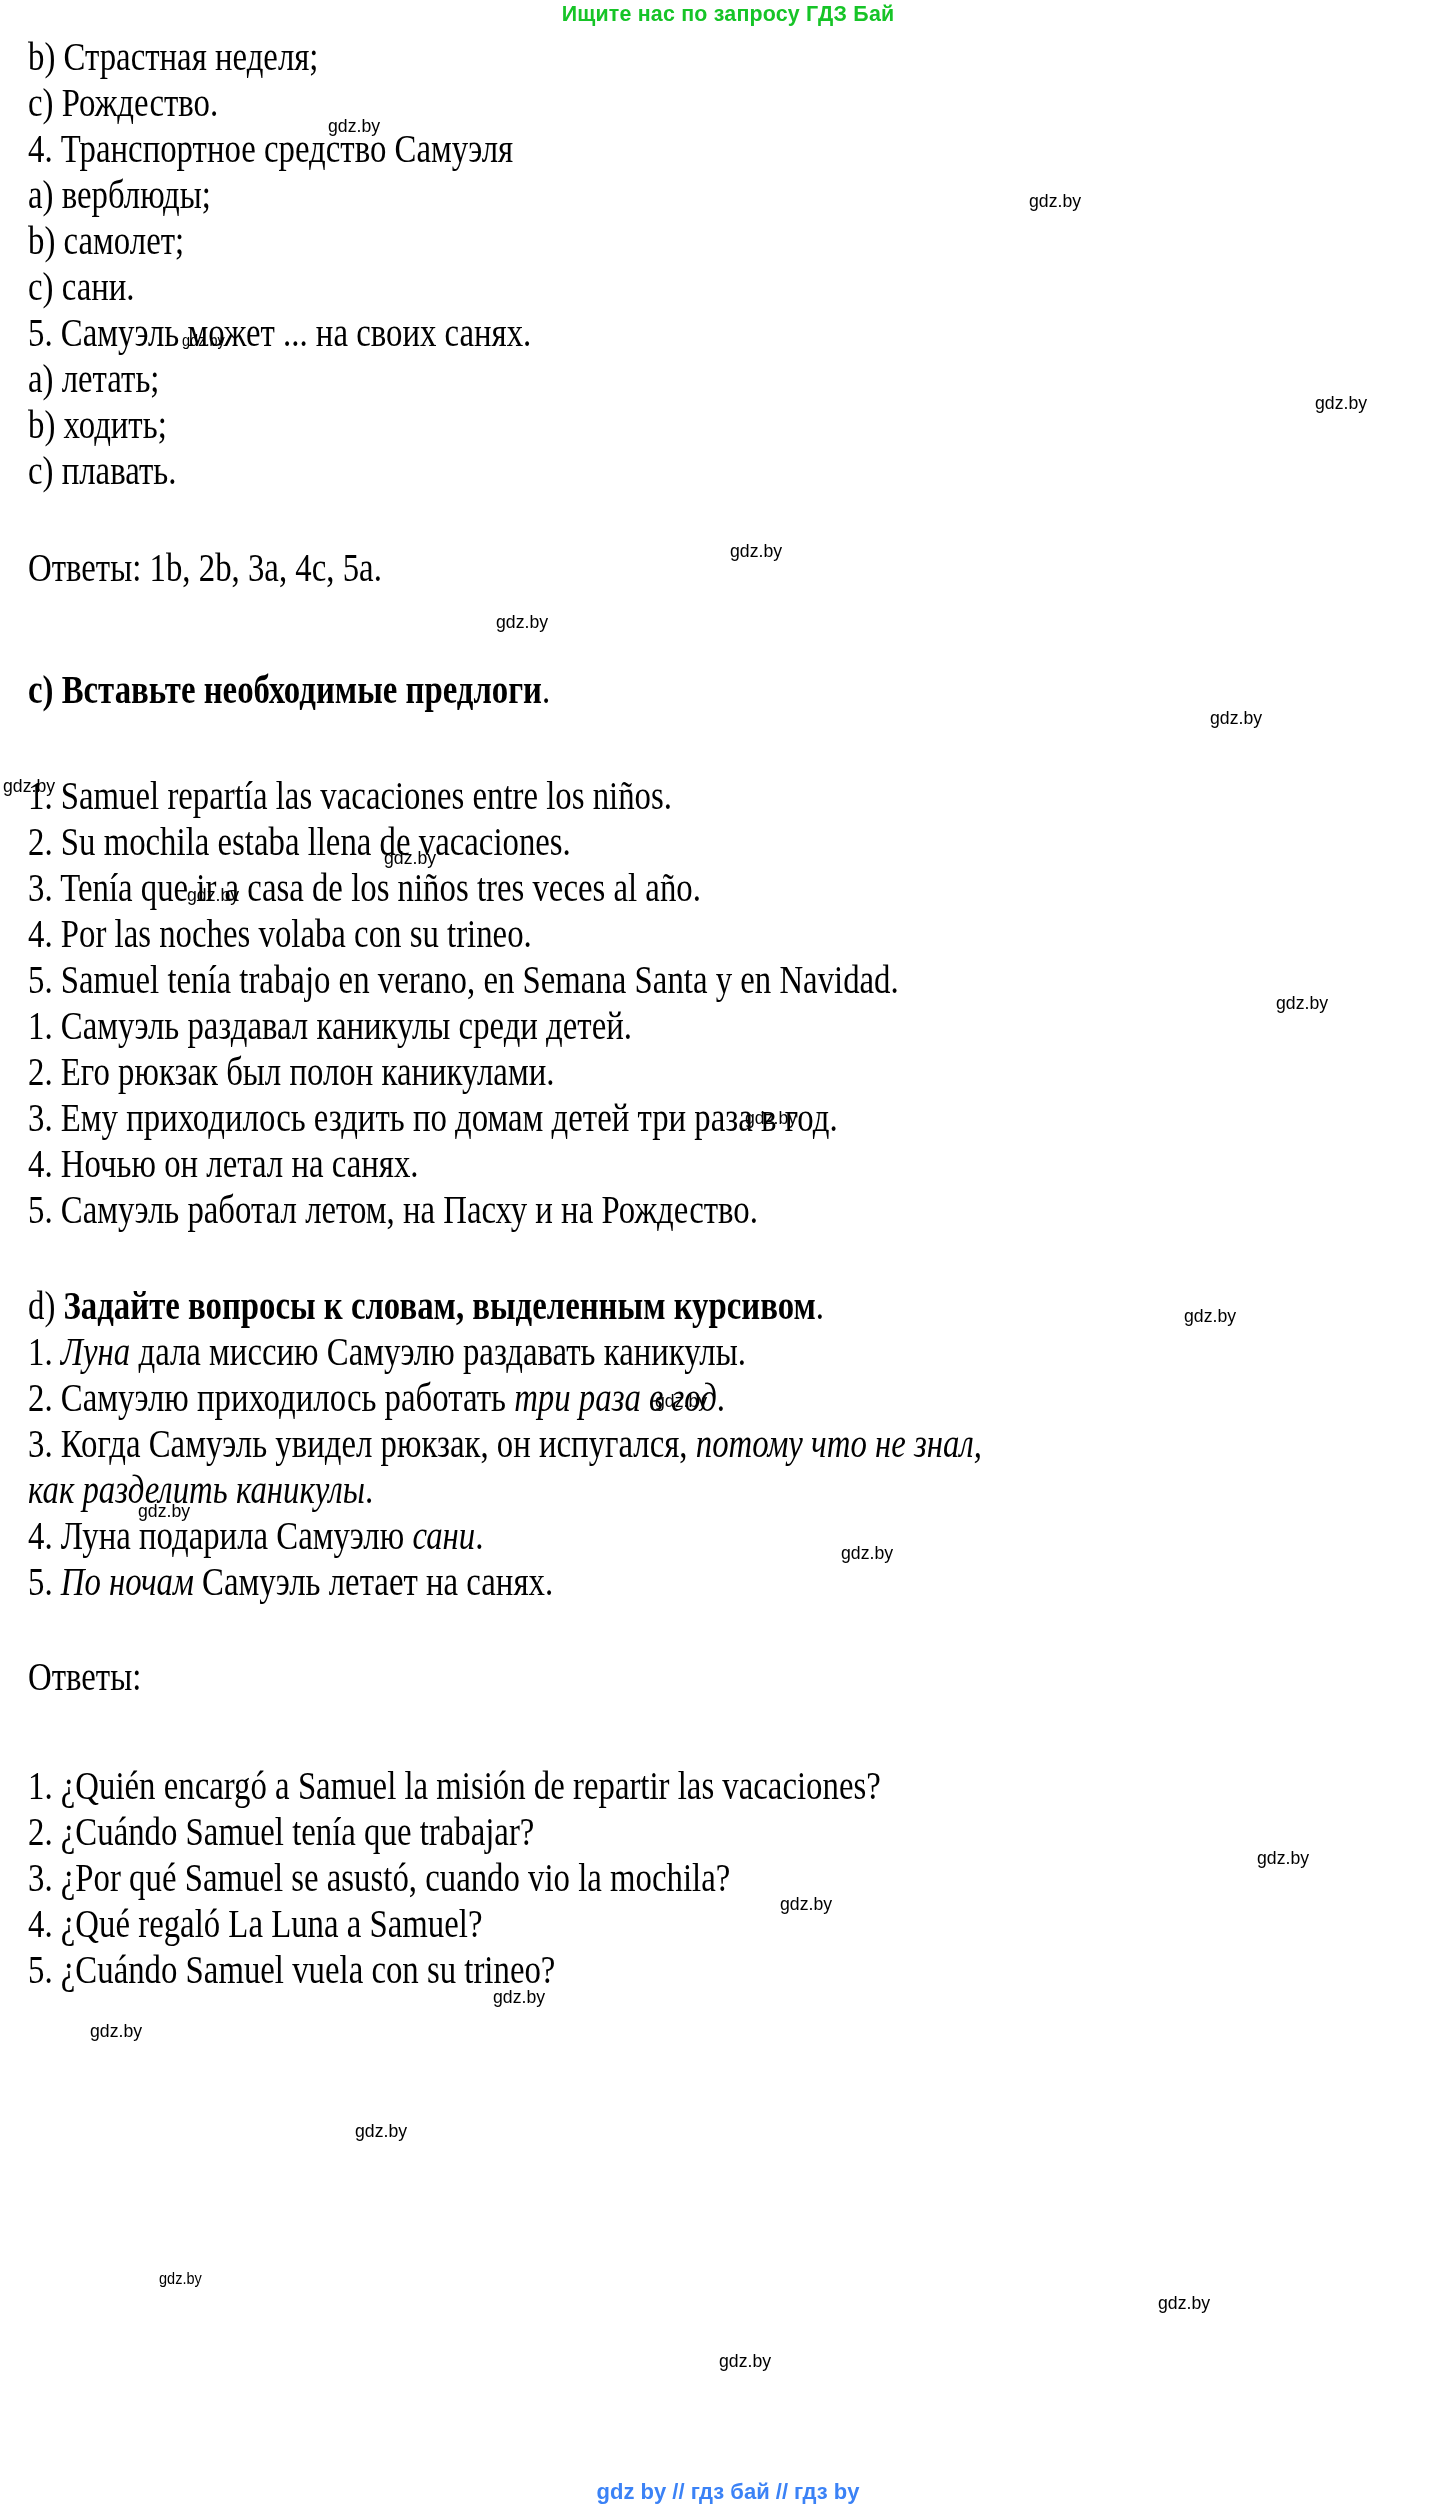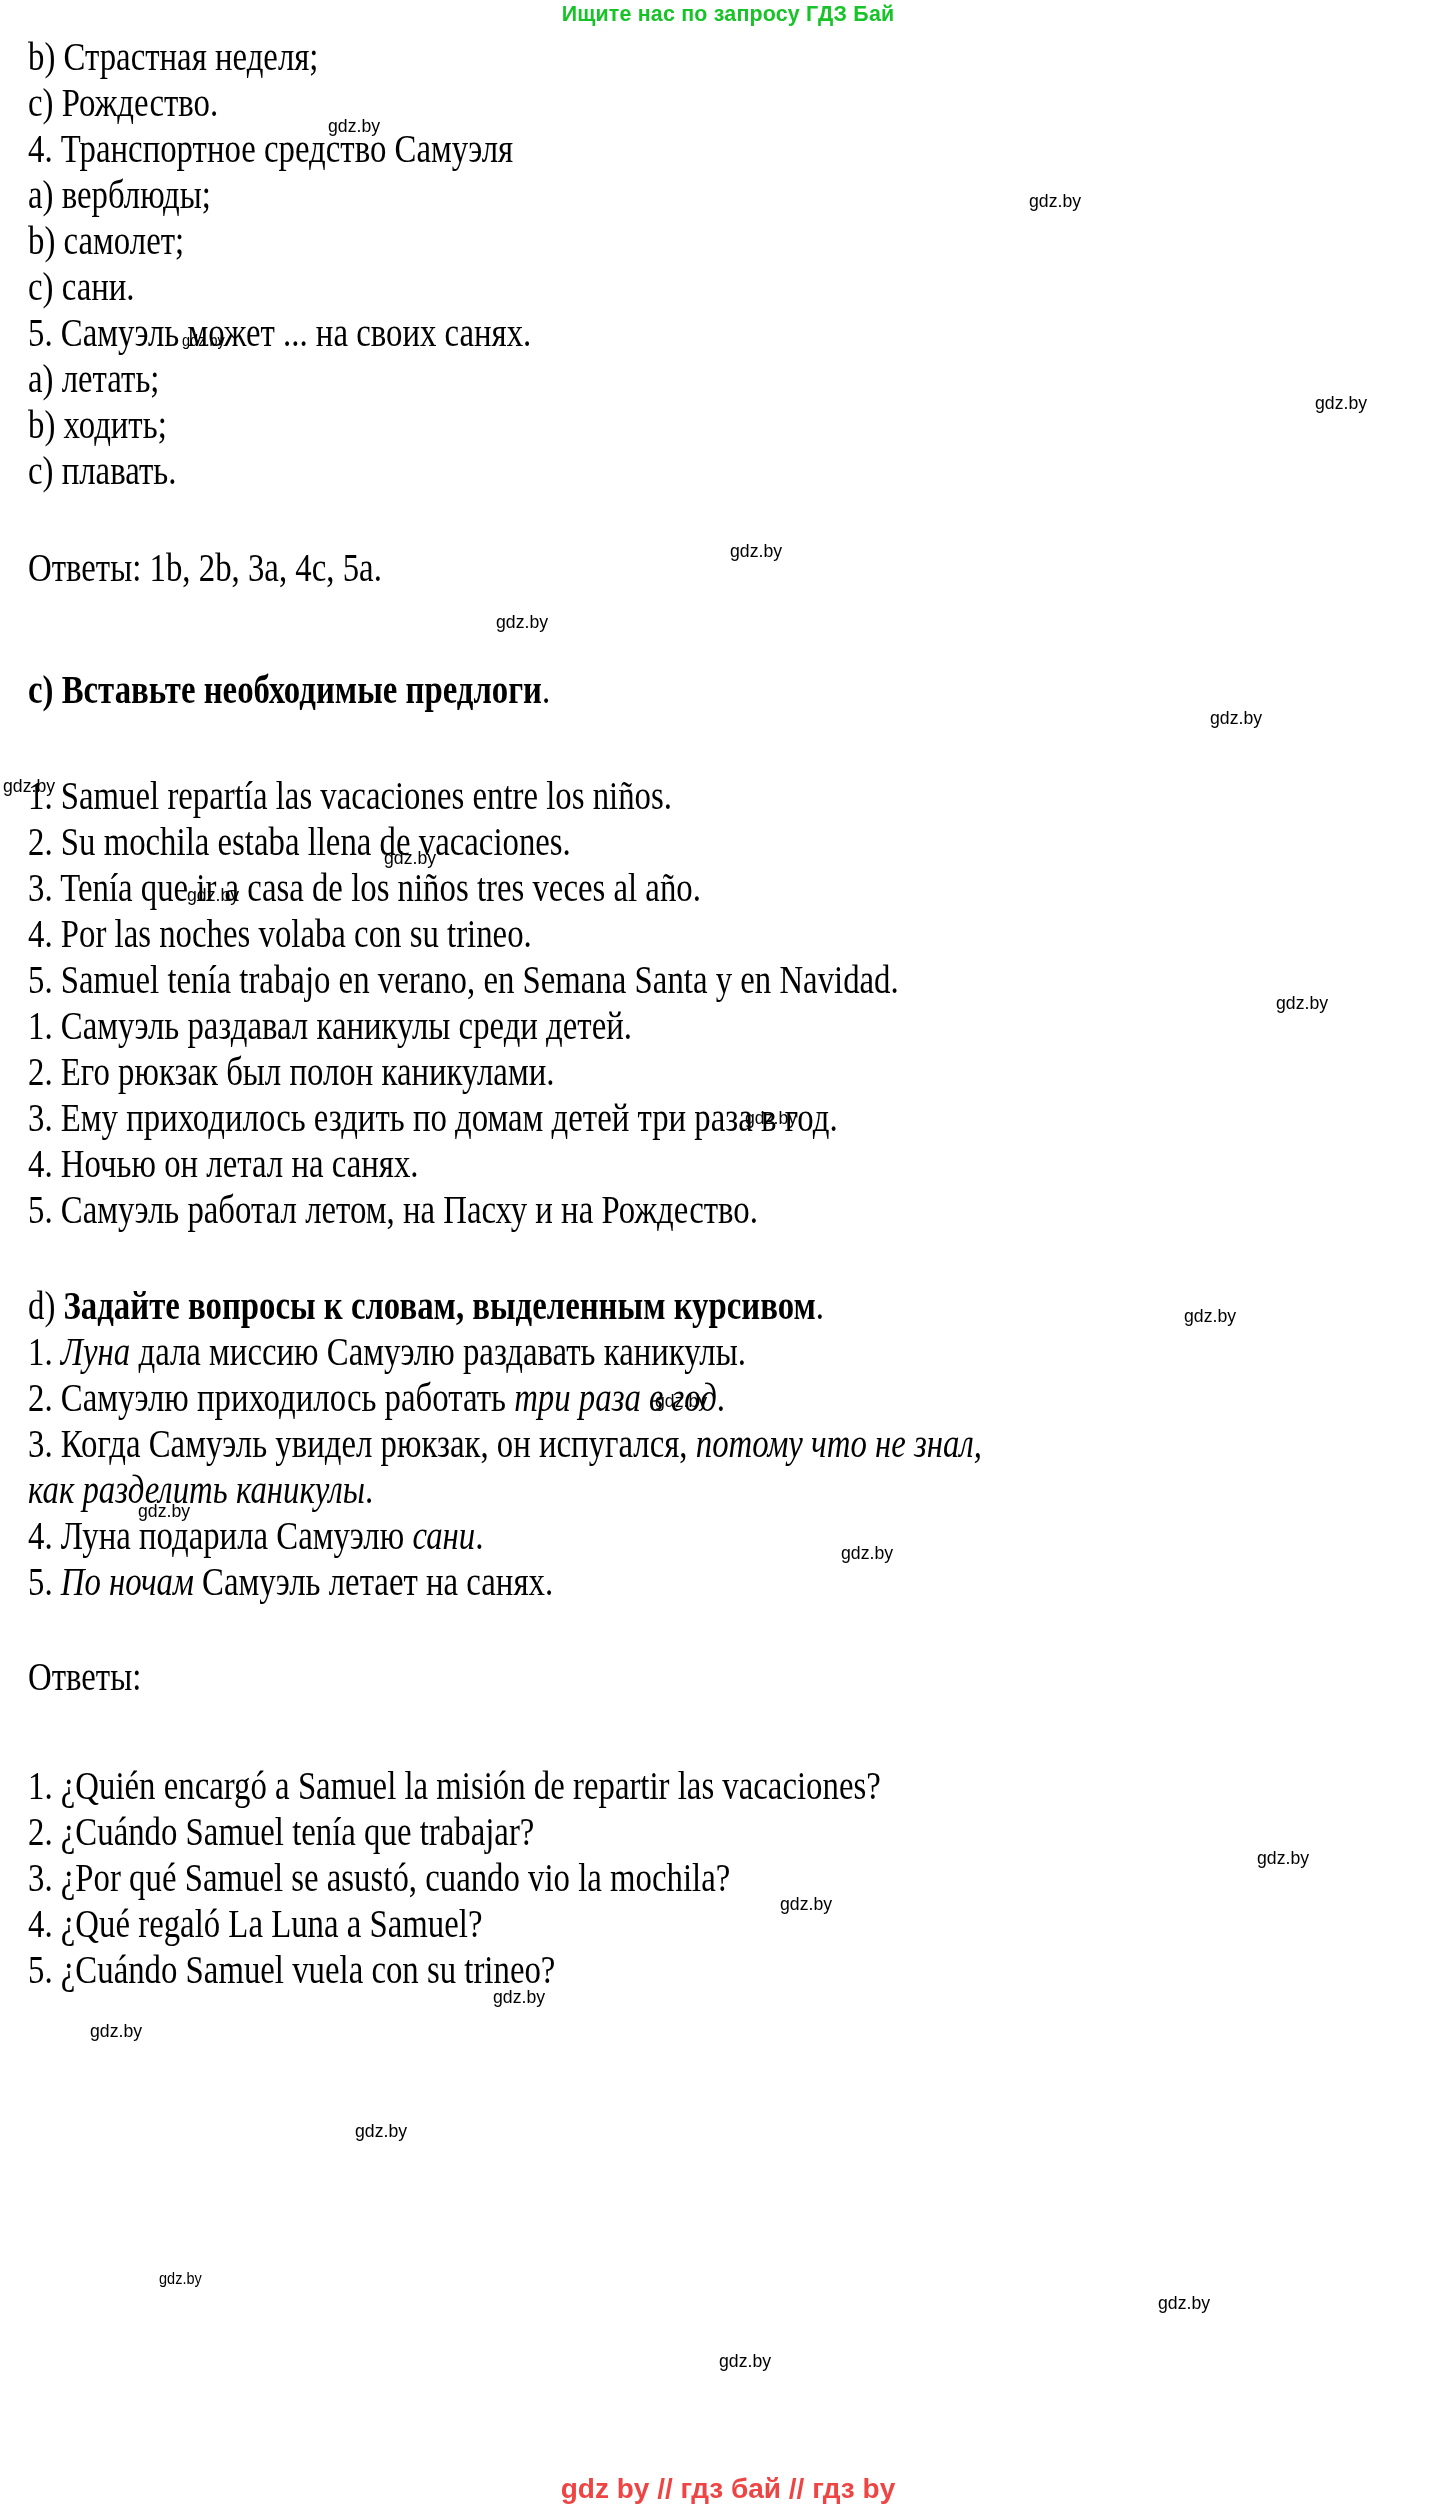--- a/index.html
+++ b/index.html
@@ -32,23 +32,23 @@
     white-space: nowrap;
   }
 
   
   .footer {
     position: absolute;
     bottom: 6.6px;
     left: 0;
     width: 1456px;
     text-align: center;
-    color: #ef4444;
+    color: #3b82f6;
     font-family: "Liberation Sans", "DejaVu Sans", sans-serif;
-    font-size: 28px;
+    font-size: 22px;
     font-weight: 600;
     white-space: nowrap;
   }
 
   
   .content {
     position: absolute;
     left: 0;
     top: 36px;
     width: 1456px;

